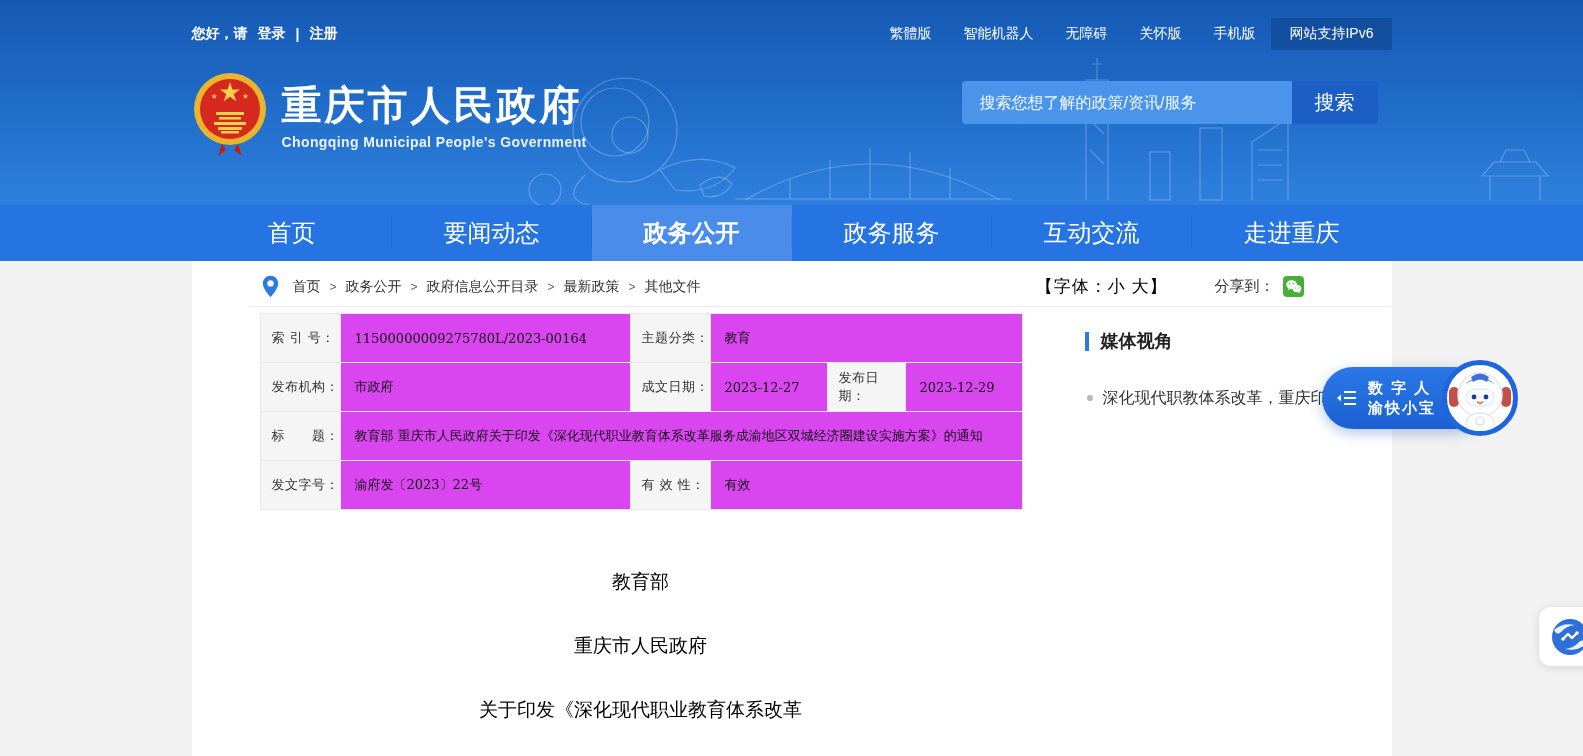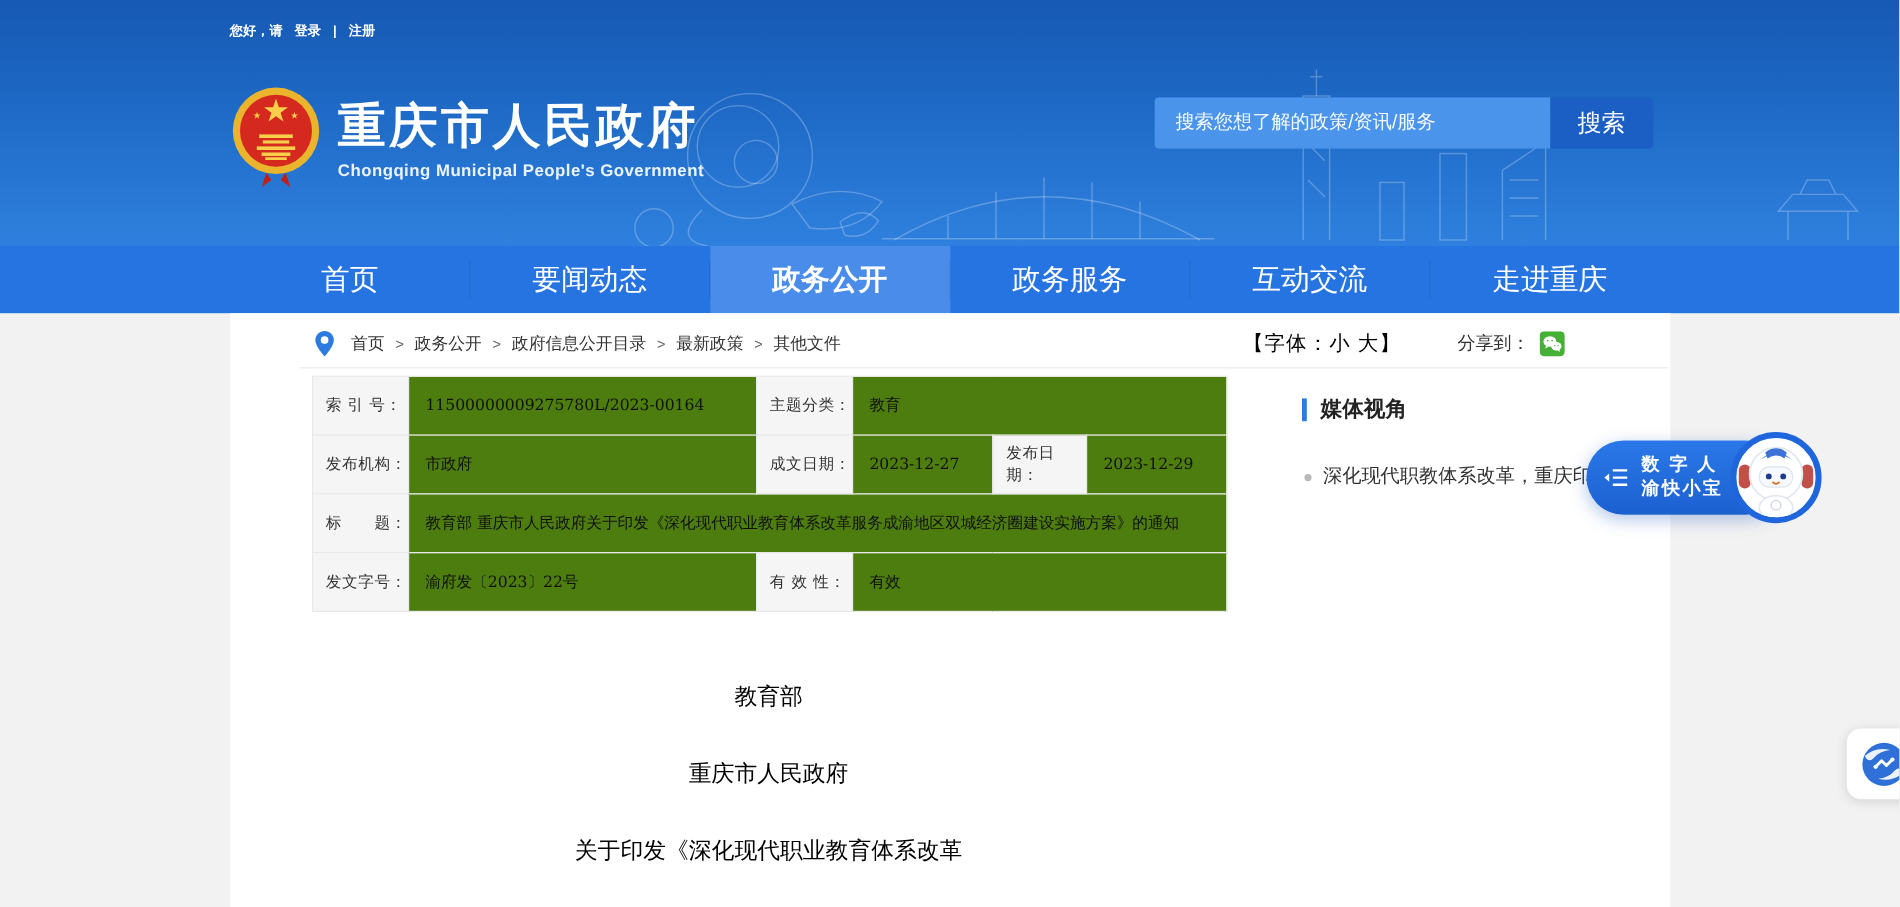--- a/index.html
+++ b/index.html
@@ -4,21 +4,21 @@
 <style>
   * { margin:0; padding:0; box-sizing:border-box; }
   body { font-family:"Liberation Sans", sans-serif; background:#f2f2f2; }
   .page { position:relative; width:1583px; height:756px; background:#f2f2f2; overflow:hidden; }
 
   
   .site-header { position:relative; height:205px; background:linear-gradient(180deg,#1659b4 0%, #1e6ac6 45%, #2f80de 100%); overflow:hidden; }
   .header-art { position:absolute; left:0; bottom:0; pointer-events:none; }
   .header-inner { position:relative; width:1200px; margin:0 auto; height:100%; }
 
-  .topbar { position:absolute; top:18px; left:0; right:0; display:flex; justify-content:space-between; align-items:center; color:#fff; font-size:11px; }
+  .topbar { position:absolute; top:18px; left:0; right:0; display:flex; justify-content:space-between; align-items:center; color:#fff; font-size:14px; }
   .topbar-left { display:flex; align-items:center; gap:10px; font-weight:bold; }
   .topbar-left a { color:#fff; text-decoration:none; }
   .topbar-right { display:flex; align-items:center; }
   .topbar-right .tb-link { color:#fff; text-decoration:none; padding:7px 16px; white-space:nowrap; }
   .topbar-right .tb-link.pill { background:rgba(10,50,110,0.35); border-radius:2px; padding:7px 18px; }
 
   .logo-block { position:absolute; top:68px; left:0; display:flex; align-items:flex-start; }
   .emblem { width:76px; height:90px; margin-right:14px; }
   .logo-text .site-name { color:#fff; font-size:40px; font-weight:bold; letter-spacing:3px; line-height:1.15; margin-top:14px; }
   .logo-text .site-name-en { color:#eaf3ff; font-size:14px; letter-spacing:0.4px; margin-top:6px; font-weight:bold; }
@@ -47,21 +47,21 @@
   .font-size-widget { margin-left:auto; font-size:17px; color:#000; letter-spacing:1px; white-space:nowrap; }
   .font-size-widget .fs-link { cursor:pointer; }
   .share-group { display:flex; align-items:center; margin-left:47px; margin-right:86px; }
   .share-label { font-size:15px; color:#333; margin-right:8px; white-space:nowrap; }
   .wechat-icon { width:21px; height:21px; cursor:pointer; }
 
   
   .meta-table { position:absolute; left:68px; top:52px; border-collapse:collapse; table-layout:fixed; width:762px; font-family:"DejaVu Serif", serif; }
   .meta-table td { border:1px solid #e8e8e8; height:49px; font-size:13px; vertical-align:middle; }
   .meta-table td.lbl { background:#f5f5f5; color:#333; padding-left:11px; letter-spacing:0.5px;margin-left:17px; }
-  .meta-table td.val { background:#4d7c0f; color:#111; padding-left:14px; padding-right:8px; }
+  .meta-table td.val { background:#d946ef; color:#111; padding-left:14px; padding-right:8px; }
 
   
   .side-panel { position:absolute; left:893px; top:68px; width:306px; }
   .side-title { display:flex; align-items:center; font-size:18px; font-weight:bold; color:#222; }
   .side-title-bar { width:4px; height:19px; background:#2d7be0; margin-right:12px; }
   .side-list { margin-top:30px; }
   .side-item { display:flex; font-size:16px; color:#333; line-height:30px; cursor:pointer; }
   .side-bullet { width:6px; height:6px; border-radius:50%; background:#b9b9b9; margin:12px 10px 0 2px; flex:0 0 auto; }
 
   
@@ -111,20 +111,28 @@
       <path d="M1490 200 L1490 176 L1540 176 L1540 200 M1482 176 L1548 176 L1536 162 L1494 162 Z M1500 162 L1530 162 L1524 150 L1506 150 Z"></path>
     </svg>
 
     <div class="header-inner">
       <div class="topbar">
         <div class="topbar-left">
           <span>您好，请</span>
           <a>登录</a>
           <span>|</span>
           <a>注册</a>
+        </div>
+        <div class="topbar-right">
+          <a class="tb-link">繁體版</a>
+          <a class="tb-link">智能机器人</a>
+          <a class="tb-link">无障碍</a>
+          <a class="tb-link">关怀版</a>
+          <a class="tb-link">手机版</a>
+          <a class="tb-link pill">网站支持IPv6</a>
         </div>
       </div>
 
       <div class="logo-block">
         <svg class="emblem" viewBox="0 0 76 90">
           <circle cx="38" cy="41" r="36" fill="#eab42c"></circle>
           <circle cx="38" cy="41" r="30" fill="#d5281e"></circle>
           <path d="M30 76 L26 88 L34 82 Z" fill="#c01f16"></path>
           <path d="M46 76 L50 88 L42 82 Z" fill="#c01f16"></path>
           <path d="M38 14 L40.4 21.4 L48 21.4 L41.8 25.9 L44.2 33.3 L38 28.8 L31.8 33.3 L34.2 25.9 L28 21.4 L35.6 21.4 Z" fill="#f8cf4a"></path>

